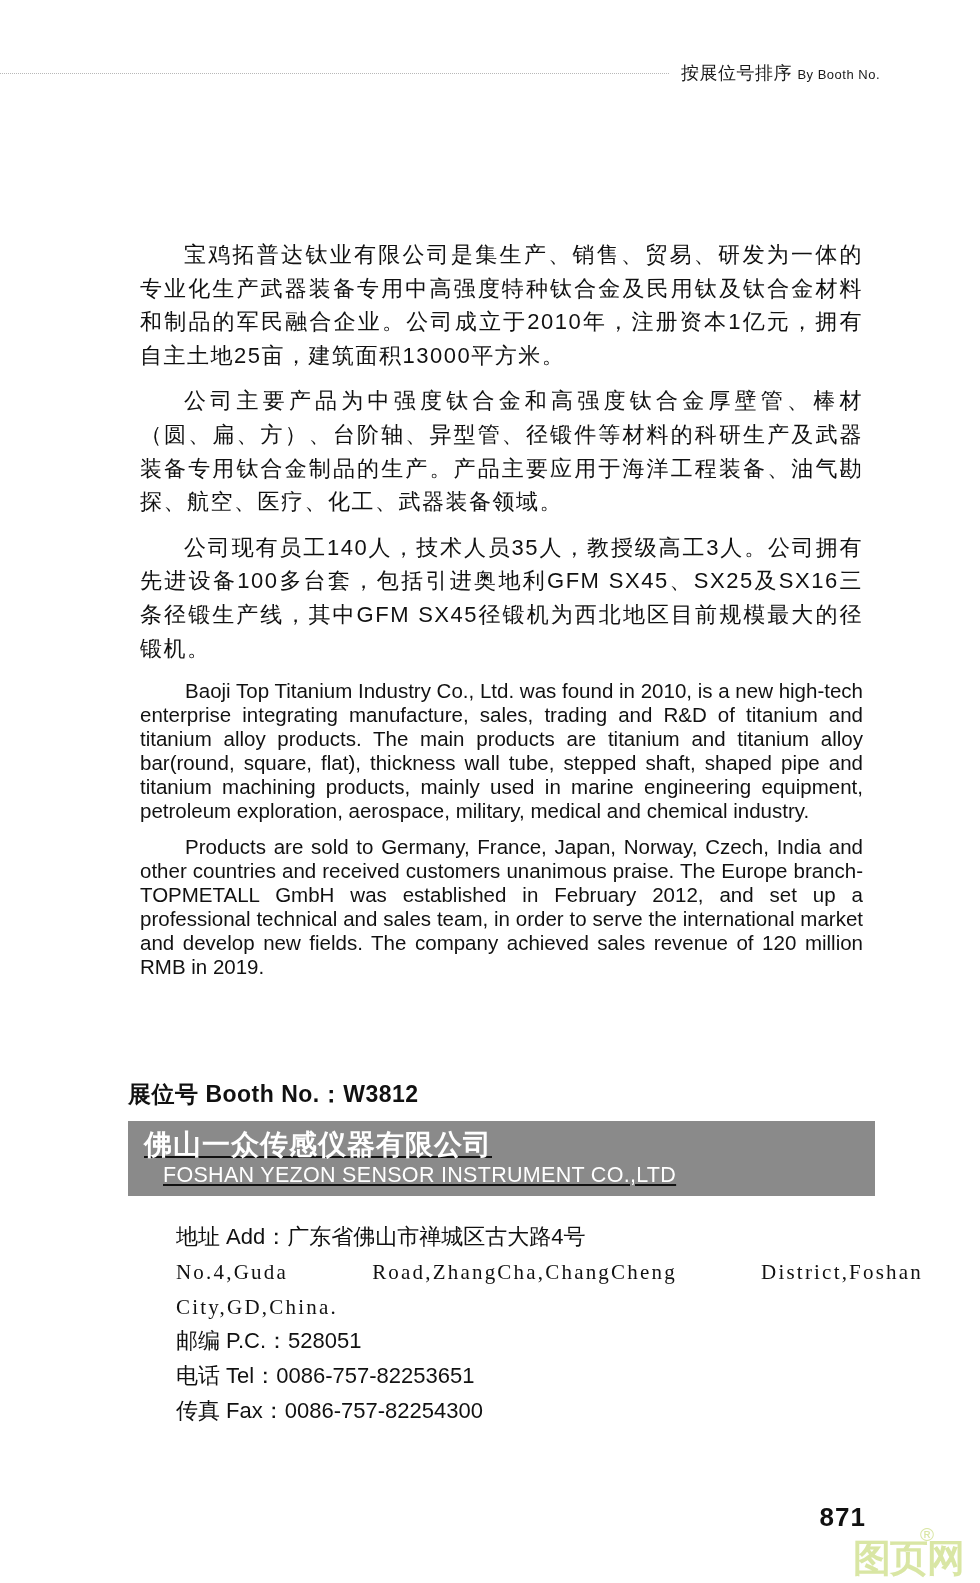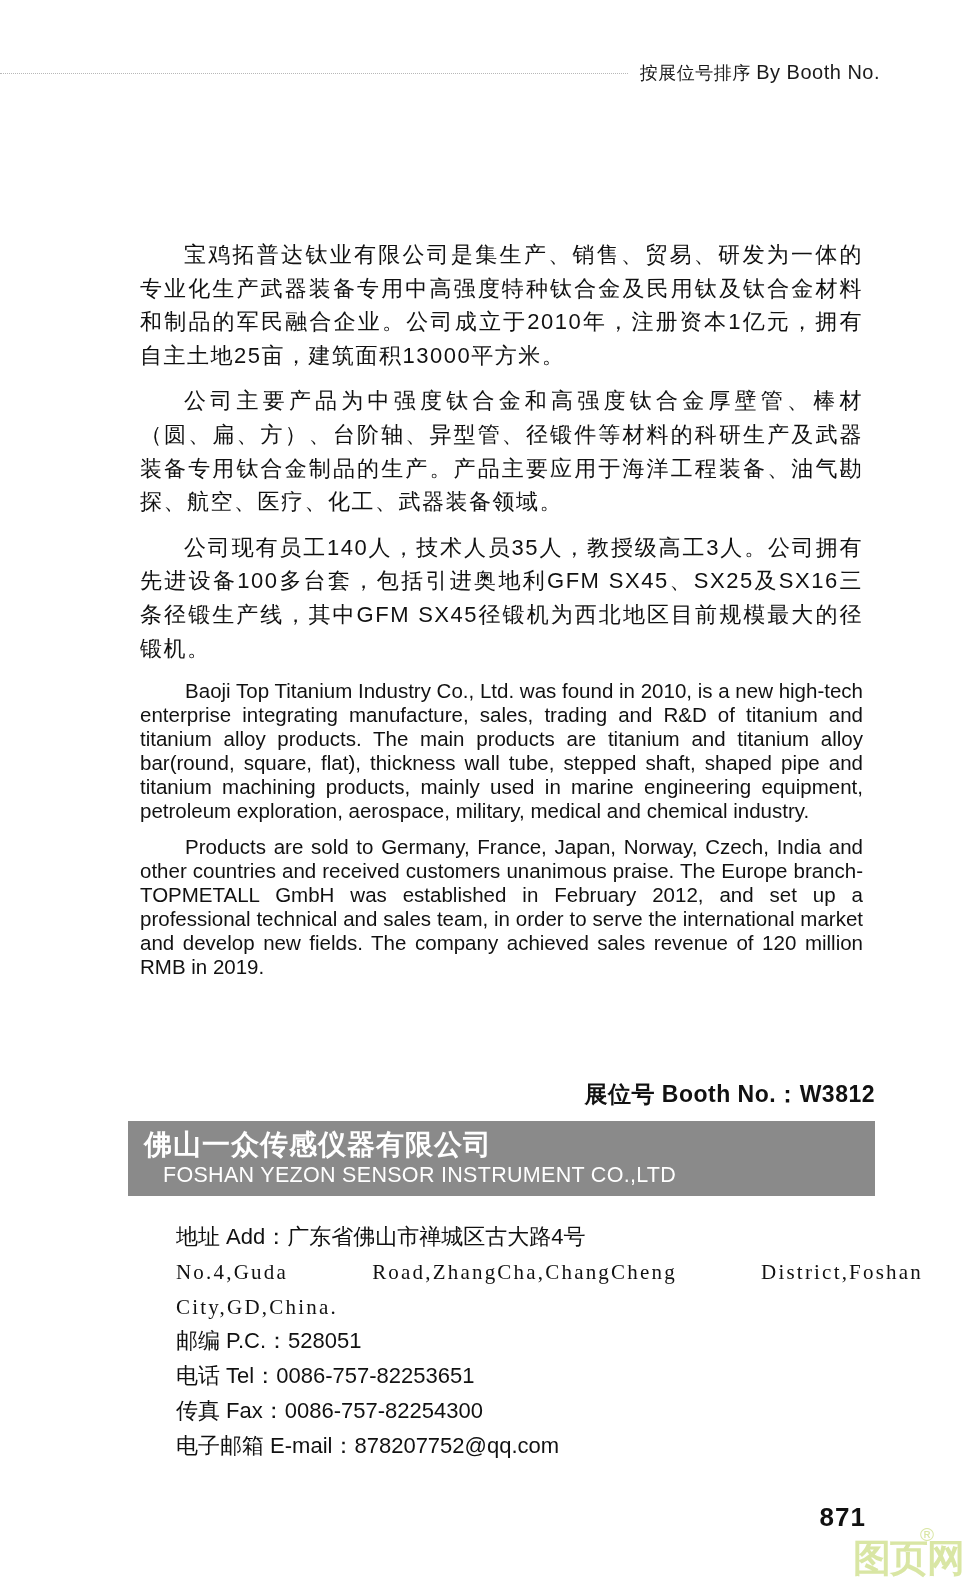--- a/index.html
+++ b/index.html
@@ -19,50 +19,50 @@
   .page { position: absolute; inset: 0; width: 980px; height: 1583px; }
 
   
   .header {
     position: absolute; top: 61px; left: 0; right: 100px;
     display: flex; align-items: center; gap: 12px;
   }
   .header-dots { flex: 1; height: 0; border-top: 1px dotted #b8b8b8; }
   .header-label { white-space: nowrap; font-size: 18px; letter-spacing: 0.5px; color: #1a1a1a; }
   .header-label .zh { font-weight: 500; }
-  .header-label .en { font-size: 20px; }
+  .header-label .en { font-size: 13px; }
 
   
   .profile {
     position: absolute; top: 226px; left: 128px; width: 747px;
     text-align: justify;
   }
   .profile p { margin: 12px; }
   .profile .zh p {
     font-size: 22px; line-height: 33.6px; letter-spacing: 1.5px;
     text-indent: 2em;
   }
   .profile .en { margin-top: 14px; }
   .profile .en p {
     font-size: 20.5px; line-height: 24px; letter-spacing: 0;
     text-indent: 2.2em;
   }
 
   
   .booth-line {
     position: absolute; top: 1079px; left: 128px; width: 747px;
-    text-align: right; font-weight: bold; font-size: 23px; letter-spacing: 0.5px;
+    text-align: left; font-weight: bold; font-size: 23px; letter-spacing: 0.5px;
   }
 
   
   .banner {
     position: absolute; top: 1121px; left: 128px; width: 747px; height: 75px;
     background: var(--banner-bg);
     box-sizing: border-box; padding-left: 16px;
-    display: flex; flex-direction: column; justify-content: center;
+    display: flex; flex-direction: column; justify-content: center; text-decoration: underline;
   }
   .banner-zh {
     color: var(--banner-text); font-weight: bold; font-size: 28px; letter-spacing: 1px;
     line-height: 32px;
   }
   .banner-en {
     color: var(--banner-text); font-size: 21.5px; letter-spacing: 0.3px;
     line-height: 25px; margin-top: 2px; margin-left: 19px;
   }
 
@@ -132,23 +132,20 @@
     <div class="row addr-en">No.4,Guda Road,ZhangCha,ChangCheng District,Foshan City,GD,China.</div>
     <div class="row">
       <span>邮编 P.C.：</span><span>528051</span>
     </div>
     <div class="row">
       <span>电话 Tel：</span><span>0086-757-82253651</span>
     </div>
     <div class="row">
       <span>传真 Fax：</span><span>0086-757-82254300</span>
     </div>
-    <div class="row">
-      <span>电子邮箱 E-mail：</span><span>878207752@qq.com</span>
-    </div>
   </div>
 
   <div class="page-number">871</div>
 
   <div class="watermark">
     <span class="wm-r">®</span>
     <span class="wm-text">图页网</span>
   </div>
 
 </div>

